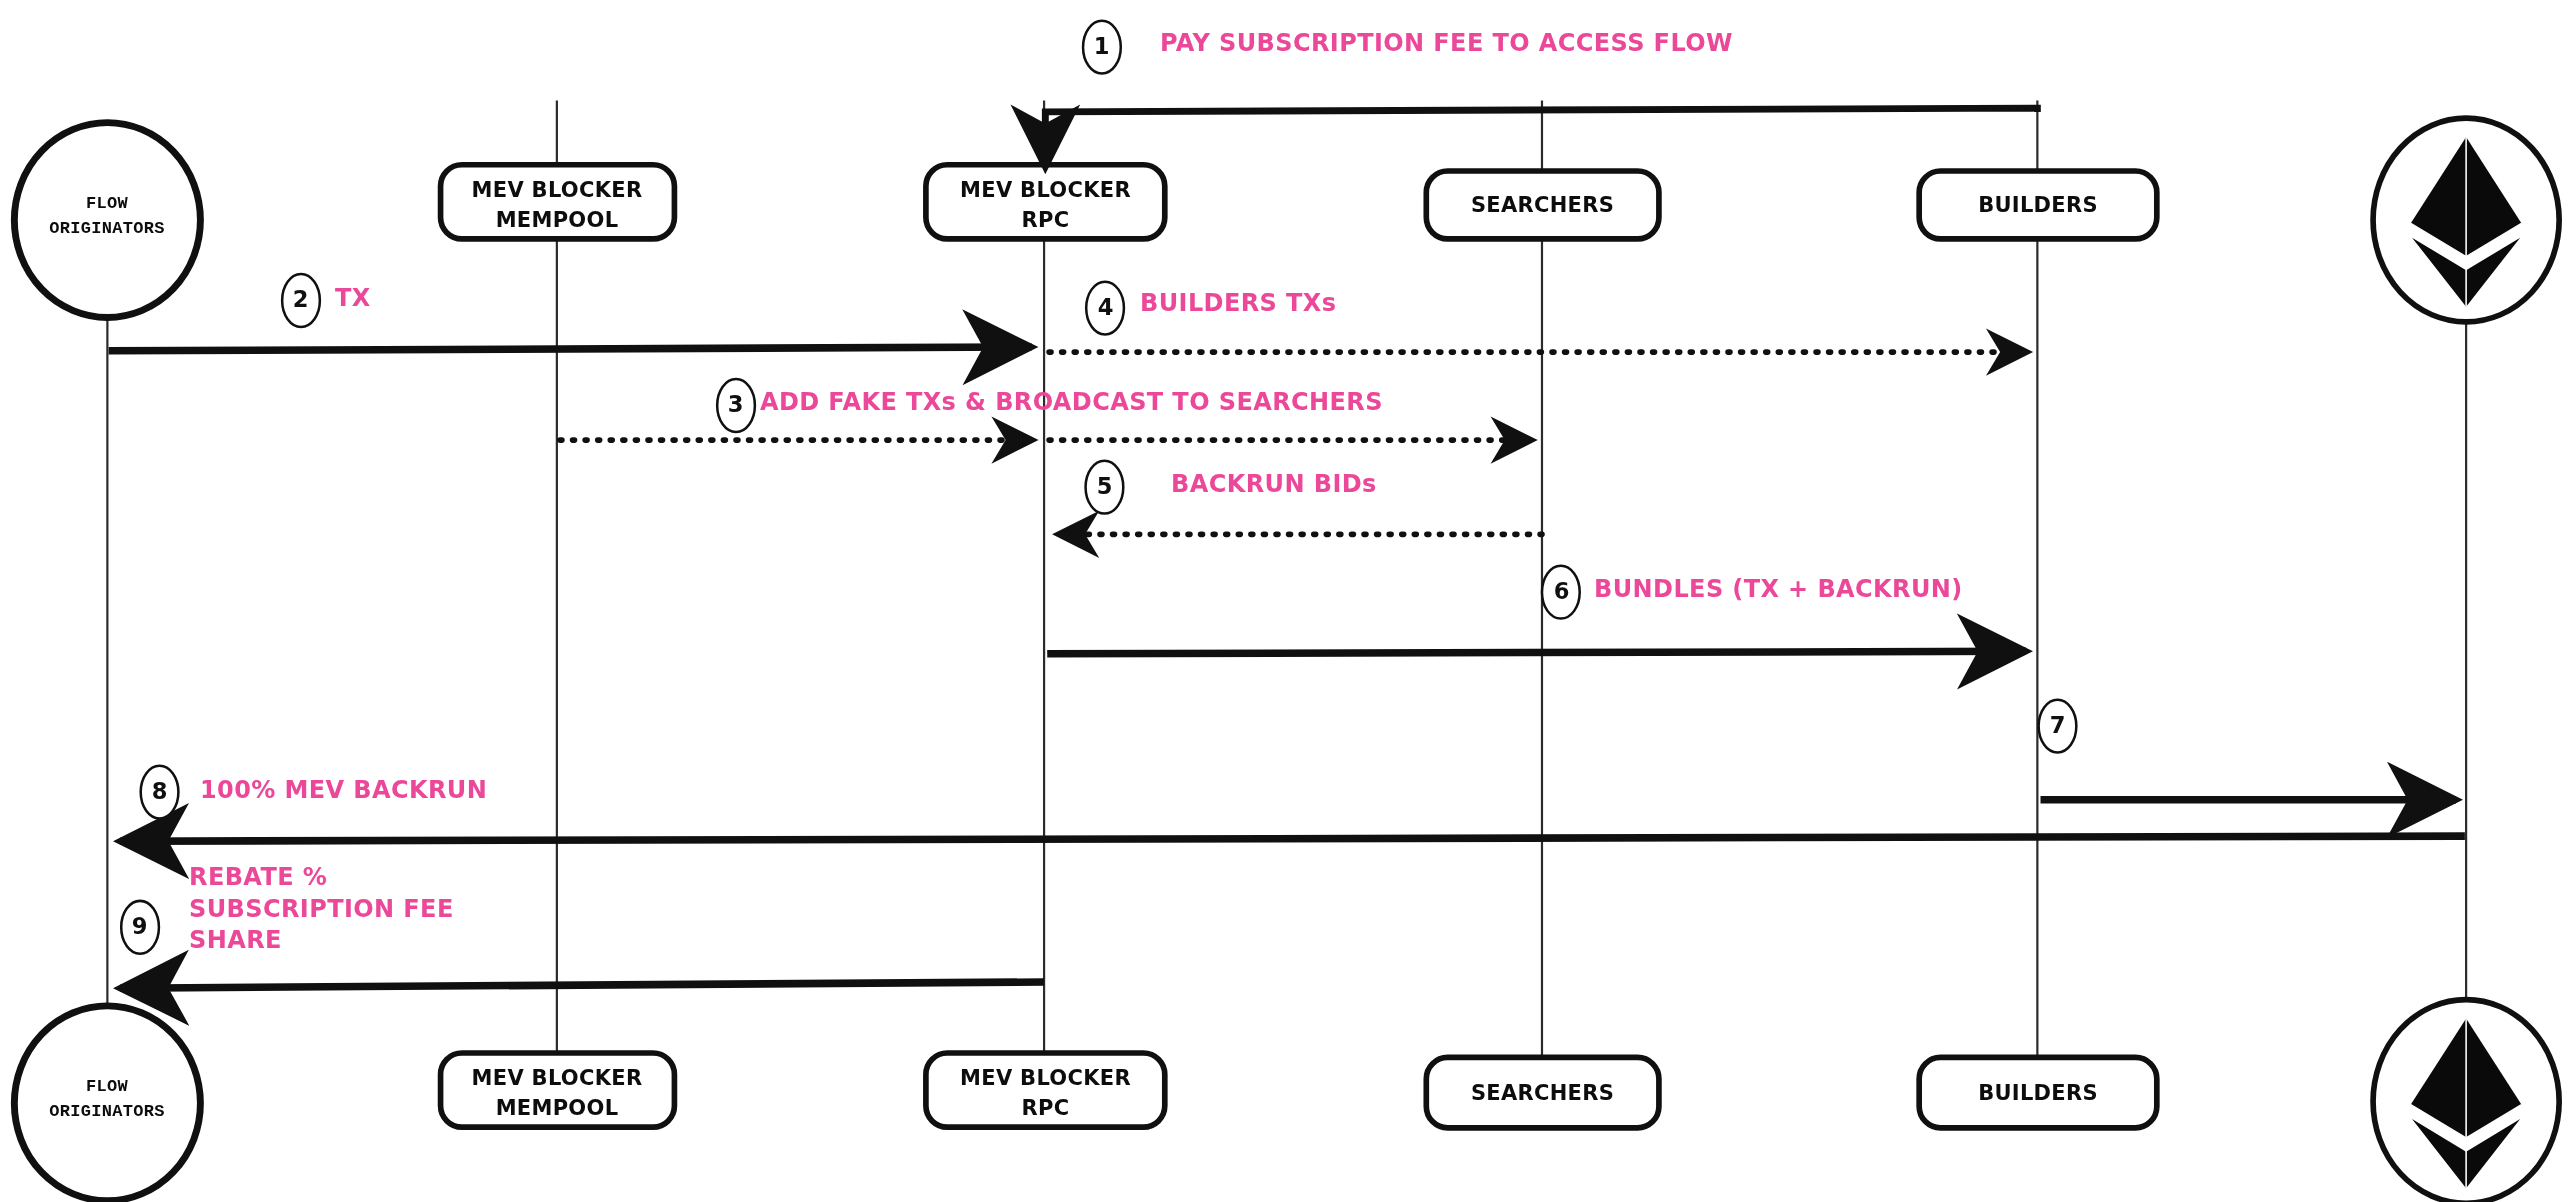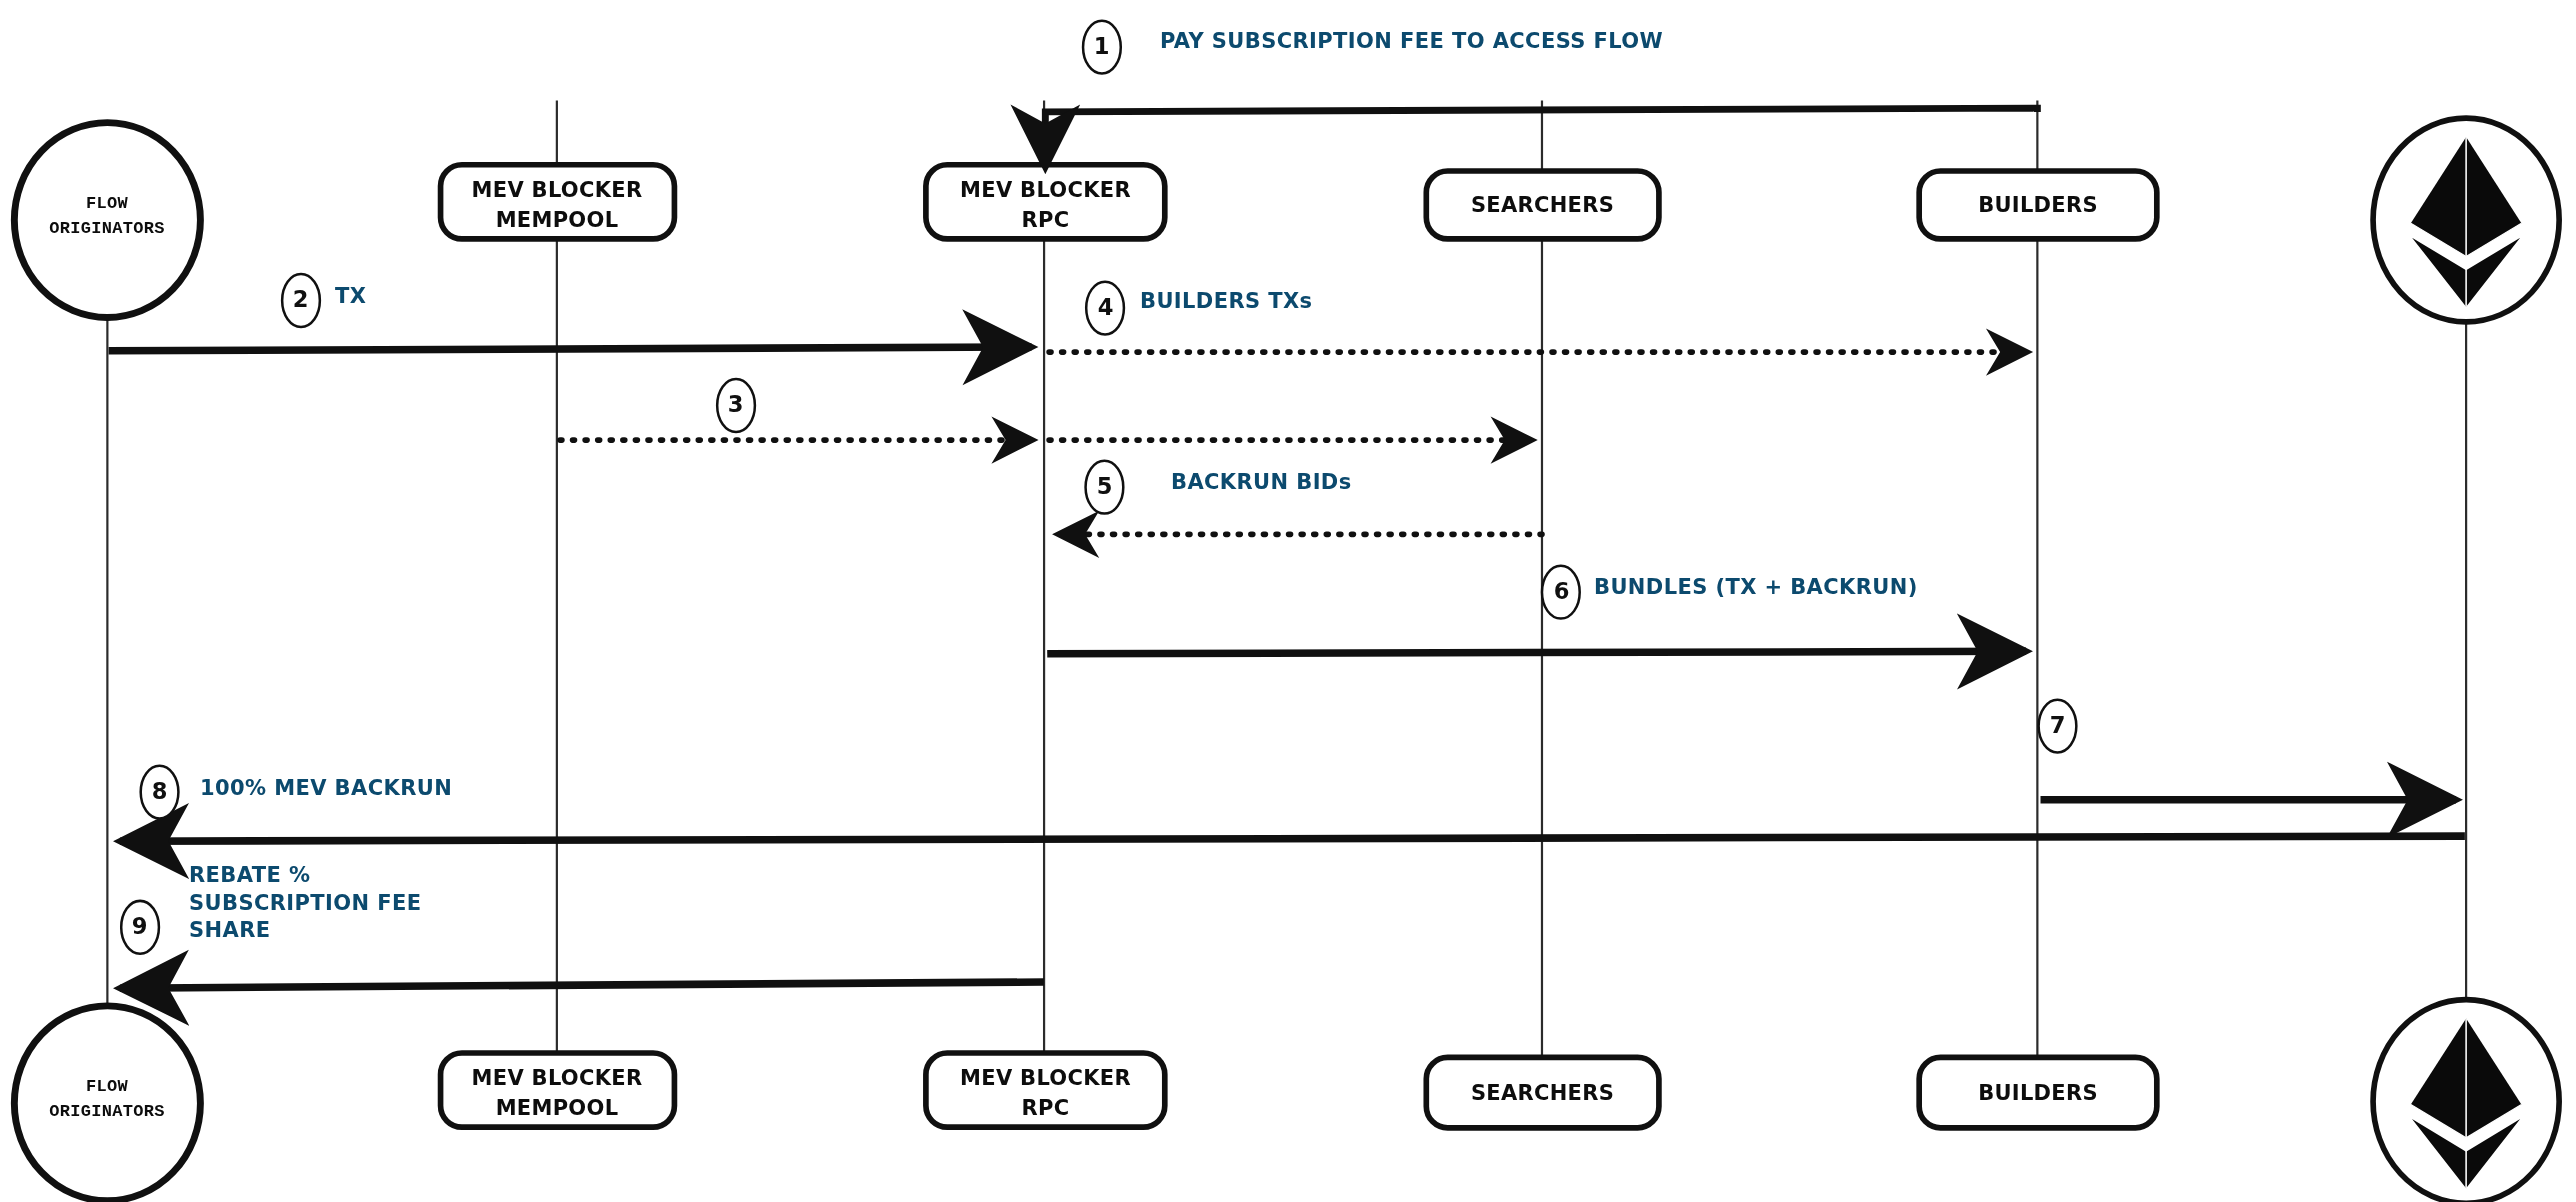--- a/index.html
+++ b/index.html
@@ -40,23 +40,23 @@
     font-size: 21px;
   }
   .ellipse-label {
     font-size: 17px;
     font-family: Liberation Mono, monospace;
   }
   .msg-label {
     position: absolute;
     font-family: "DejaVu Sans", sans-serif;
     font-weight: 700;
-    font-size: 21px;
+    font-size: 24px;
     letter-spacing: 0.4px;
-    color: #0c4a6e;
+    color: #ec4899;
     white-space: pre-line;
     line-height: 1.32;
   }
   .step-num {
     position: absolute;
     font-family: "DejaVu Sans", sans-serif;
     font-weight: 700;
     font-size: 22.6px;
     color: #101010;
     text-align: center;
@@ -197,20 +197,21 @@
   <div class="step-num" style="left:1088px; top:473px;">5</div>
   <div class="step-num" style="left:1545px; top:578px;">6</div>
   <div class="step-num" style="left:2041px; top:712px;">7</div>
   <div class="step-num" style="left:143px; top:778px;">8</div>
   <div class="step-num" style="left:123px; top:913px;">9</div>
 
   <div class="msg-label" style="left:1160px; top:28px;">PAY SUBSCRIPTION FEE TO ACCESS FLOW</div>
 
   <div class="msg-label" style="left:335px; top:283px;">TX</div>
 
+  <div class="msg-label" style="left:760px; top:387px;">ADD FAKE TXs &amp; BROADCAST TO SEARCHERS</div>
 
   <div class="msg-label" style="left:1140px; top:288px;">BUILDERS  TXs</div>
 
   <div class="msg-label" style="left:1171px; top:469px;">BACKRUN BIDs</div>
 
   <div class="msg-label" style="left:1594px; top:574px;text-align:center;">BUNDLES (TX + BACKRUN)</div>
 
 
   <div class="msg-label" style="left:200px; top:775px;">100% MEV BACKRUN</div>
 

